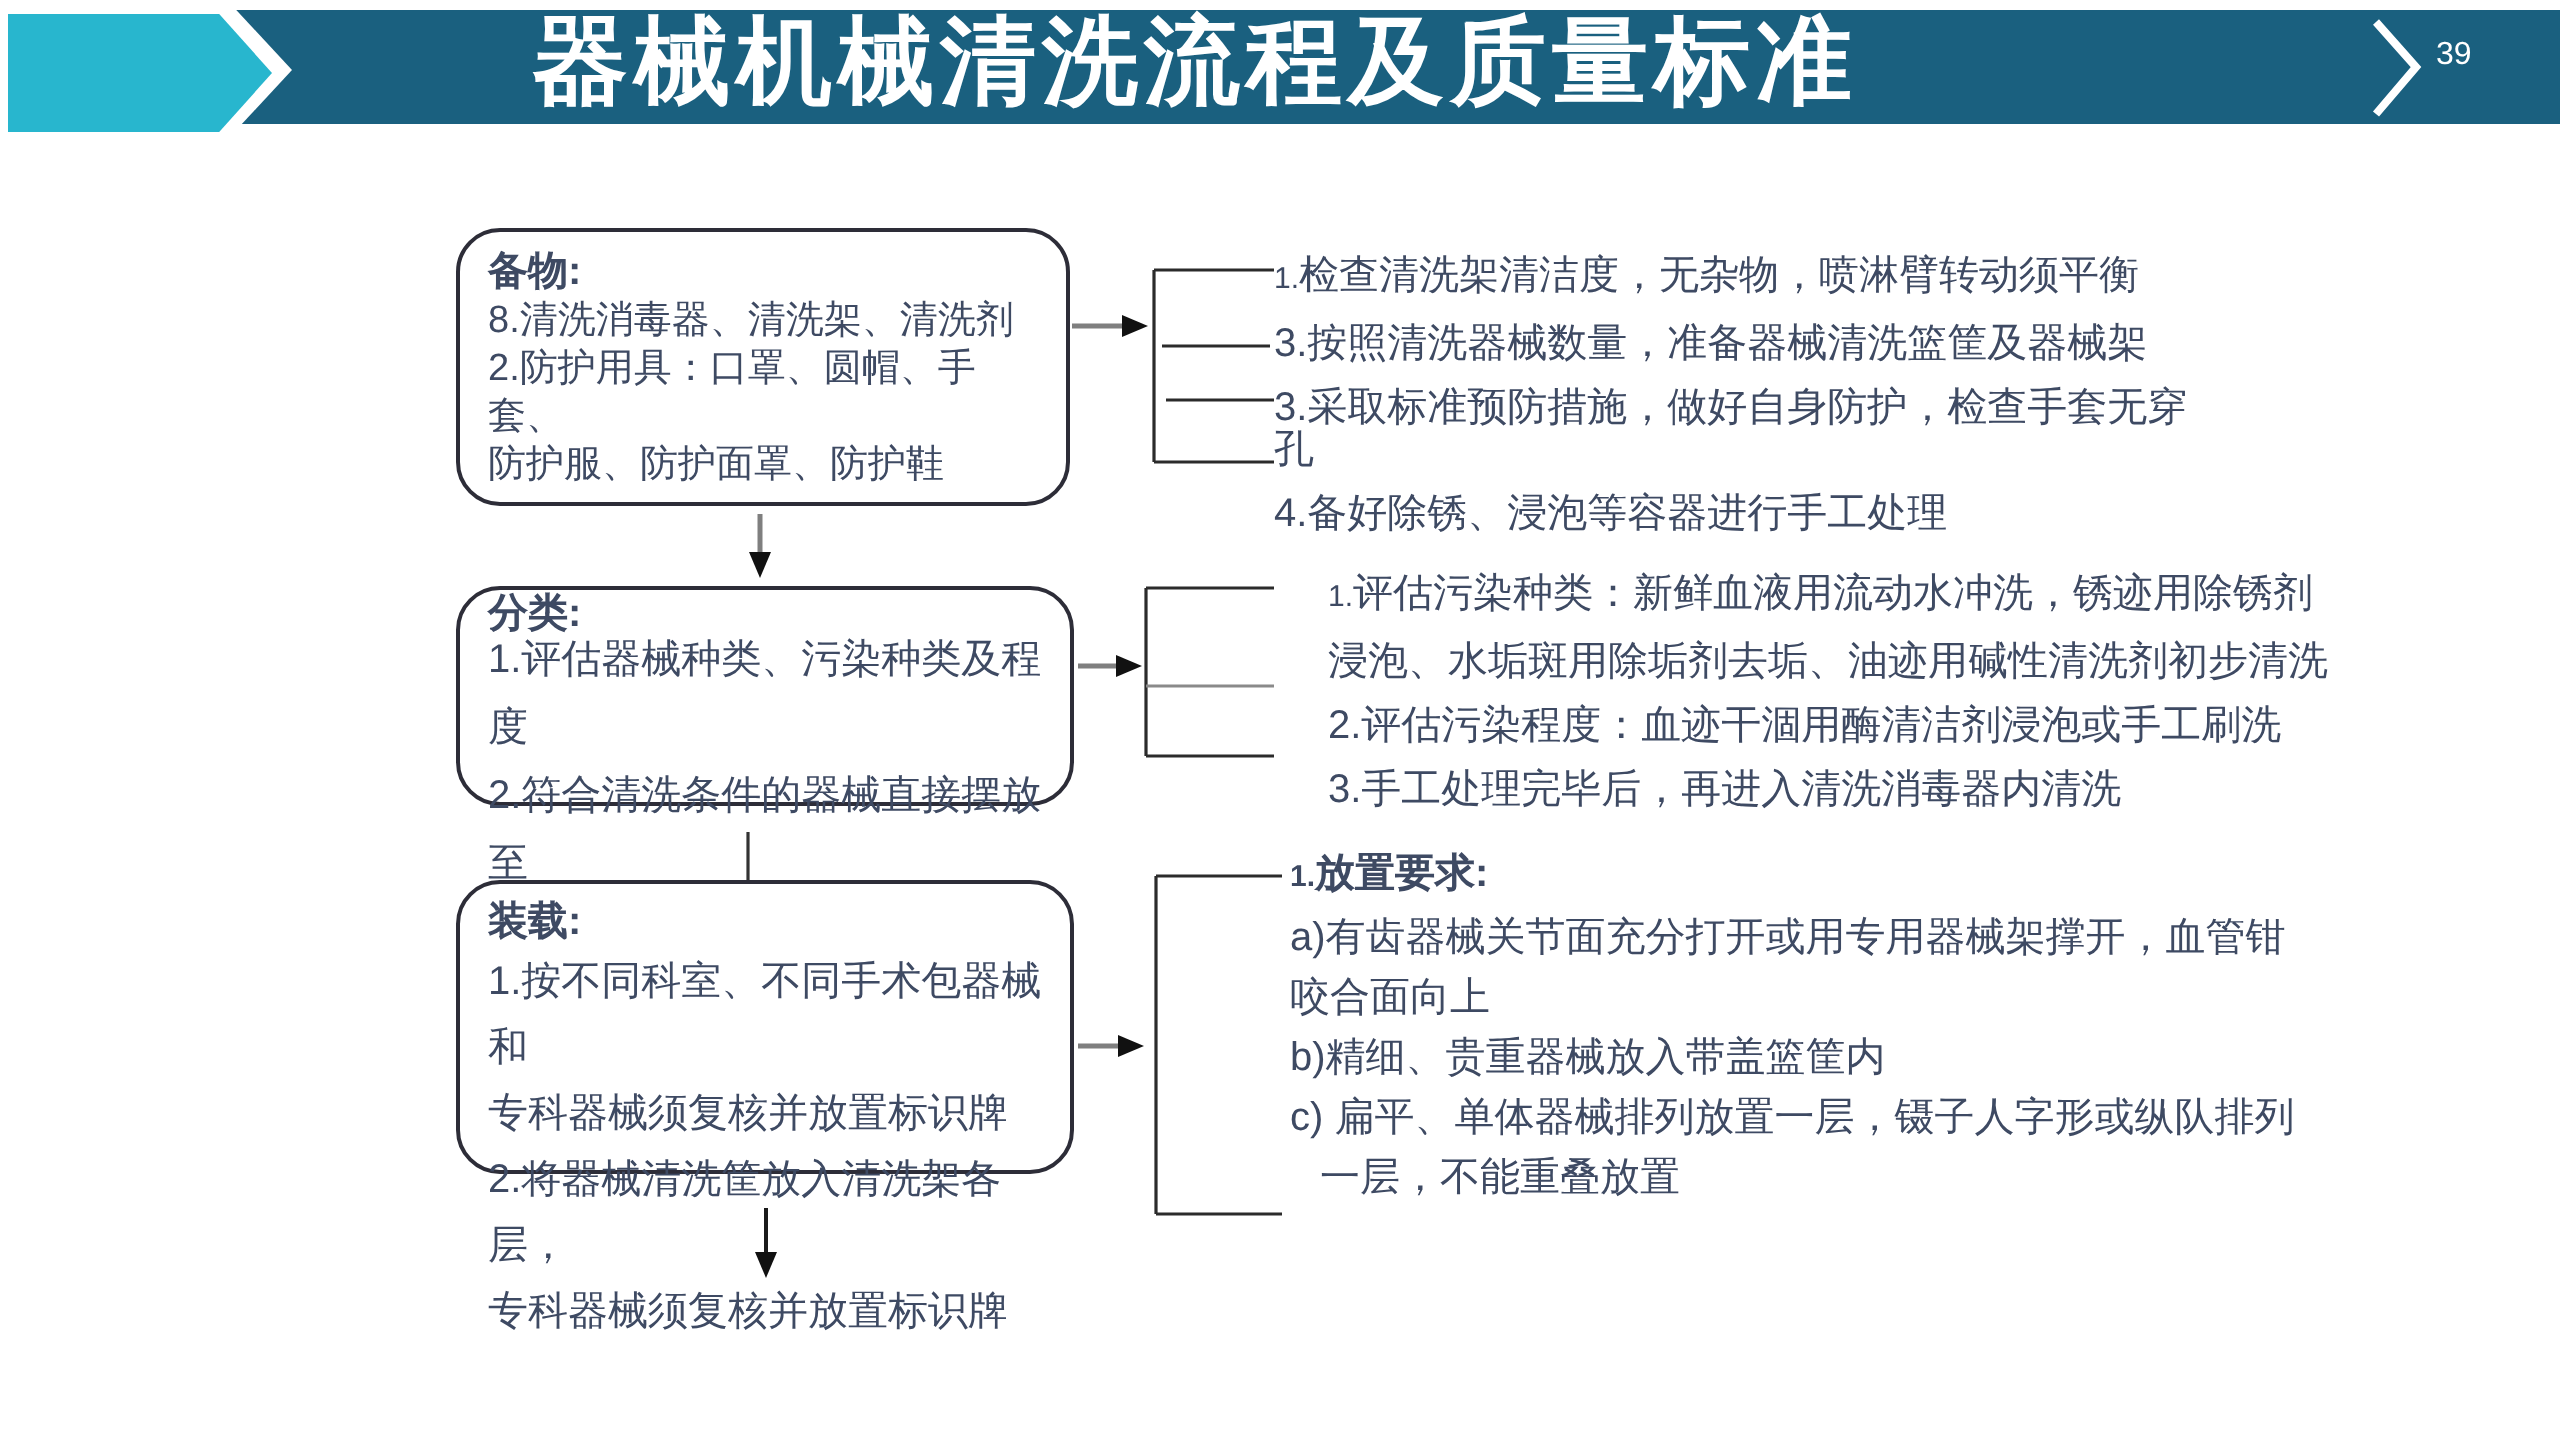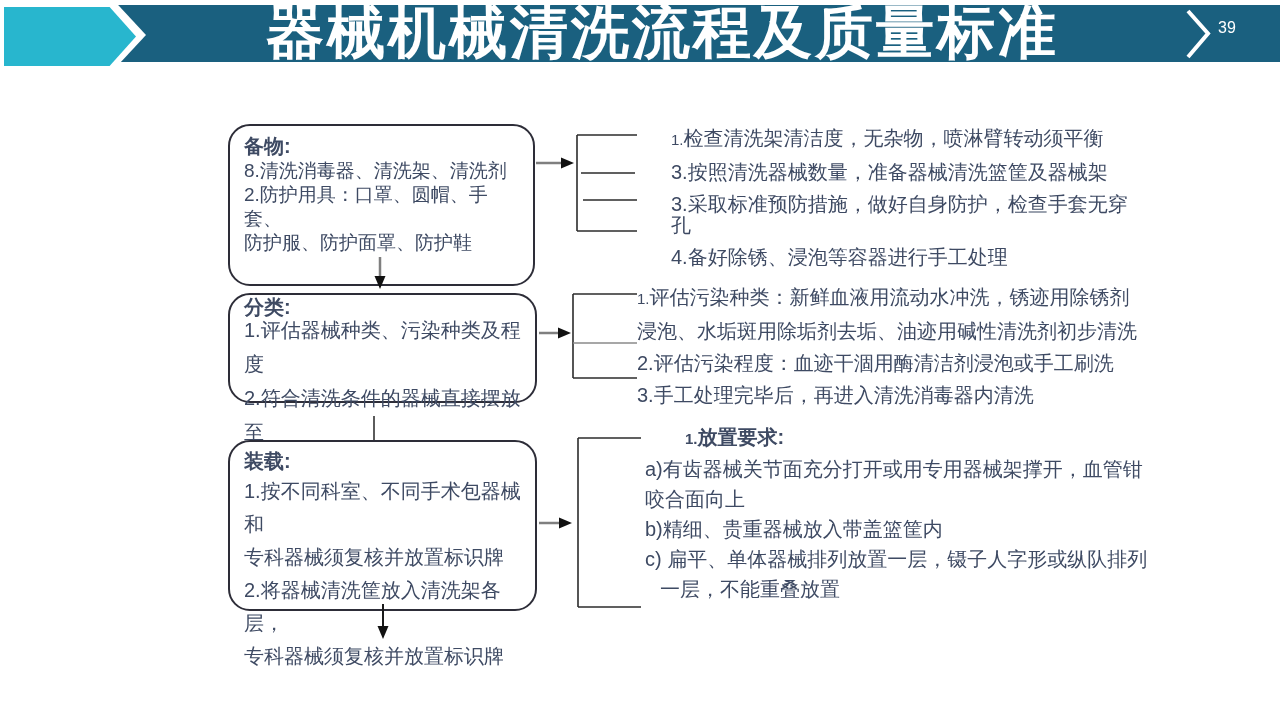--- a/index.html
+++ b/index.html
@@ -6,49 +6,49 @@
   #stage{position:relative;width:1280px;height:720px;background:#ffffff;overflow:hidden;
          font-family:"Liberation Sans","DejaVu Sans",sans-serif;}
 
   
   .hdr-bar{position:absolute;left:0;top:5px;width:1280px;height:57px;background:#1a607f;}
   .hdr-notch{position:absolute;left:0;top:2px;width:146px;height:66px;background:#ffffff;
              clip-path:polygon(0 0,79% 0,100% 50%,79% 100%,0 100%);}
   .hdr-chevron{position:absolute;left:4px;top:7px;width:132px;height:59px;background:#28b6ce;
              clip-path:polygon(0 0,80% 0,100% 50%,80% 100%,0 100%);}
   .hdr-title{position:absolute;left:266px;top:4px;height:56px;line-height:56px;
-             font-size:58px;font-weight:bold;color:#ffffff;letter-spacing:3px;white-space:nowrap;}
+             font-size:48px;font-weight:bold;color:#ffffff;letter-spacing:3px;white-space:nowrap;}
   .hdr-pagenum{position:absolute;left:1218px;top:19px;width:44px;text-align:left;
              font-size:16px;color:#ffffff;}
   .hdr-right-chev{position:absolute;left:0;top:0;pointer-events:none;}
 
   
   .fbox{position:absolute;background:#ffffff;border:2px solid #2d2d38;border-radius:22px;
         color:#3e4a63;font-size:19px;box-sizing:border-box;}
   .fbox .bheading{font-weight:bold;font-size:20px;}
-  #box1{left:228px;top:124px;width:307px;height:162px;padding:7px 10px 0 14px;}
+  #box1{left:228px;top:114px;width:307px;height:139px;padding:7px 10px 0 14px;}
   #box1 .bheading{line-height:26px;}
   #box1 .dline{line-height:24px;}
   #box2{left:228px;top:293px;width:309px;height:110px;padding:5px 10px 0 14px;}
   #box2 .bheading{line-height:15px;margin-bottom:-2px;}
   #box2 .dline{line-height:34px;font-size:20px;}
-  #box3{left:228px;top:440px;width:309px;height:171px;padding:6px 10px 0 14px;}
+  #box3{left:228px;top:440px;width:309px;height:147px;padding:6px 10px 0 14px;}
   #box3 .bheading{line-height:27px;}
   #box3 .dline{line-height:33px;font-size:20px;}
 
   
   .dblock{position:absolute;color:#3e4a63;font-size:20px;white-space:nowrap;}
-  #det1{left:671px;top:122px;}
+  #det1{left:637px;top:122px;}
   #det1 .dline{line-height:32px;}
   #det2{left:637px;top:281px;}
-  #det2 .dline{line-height:32px;}
+  #det2 .dline{line-height:32px;margin-left:27px;}
   #det3{left:645px;top:422px;}
   #det3 .dline{line-height:30px;}
   .dline .pre{font-size:15px;}
-  .dline.bold{font-weight:bold;margin-left:40px;}
+  .dline.bold{font-weight:bold;}
   .dline.tight{margin-top:-11px;}
   .dline.indent{padding-left:15px;}
 
   
   #connectors{position:absolute;left:0;top:0;width:1280px;height:720px;pointer-events:none;}
 </style>
 </head>
 <body>
 
 <div id="stage">

